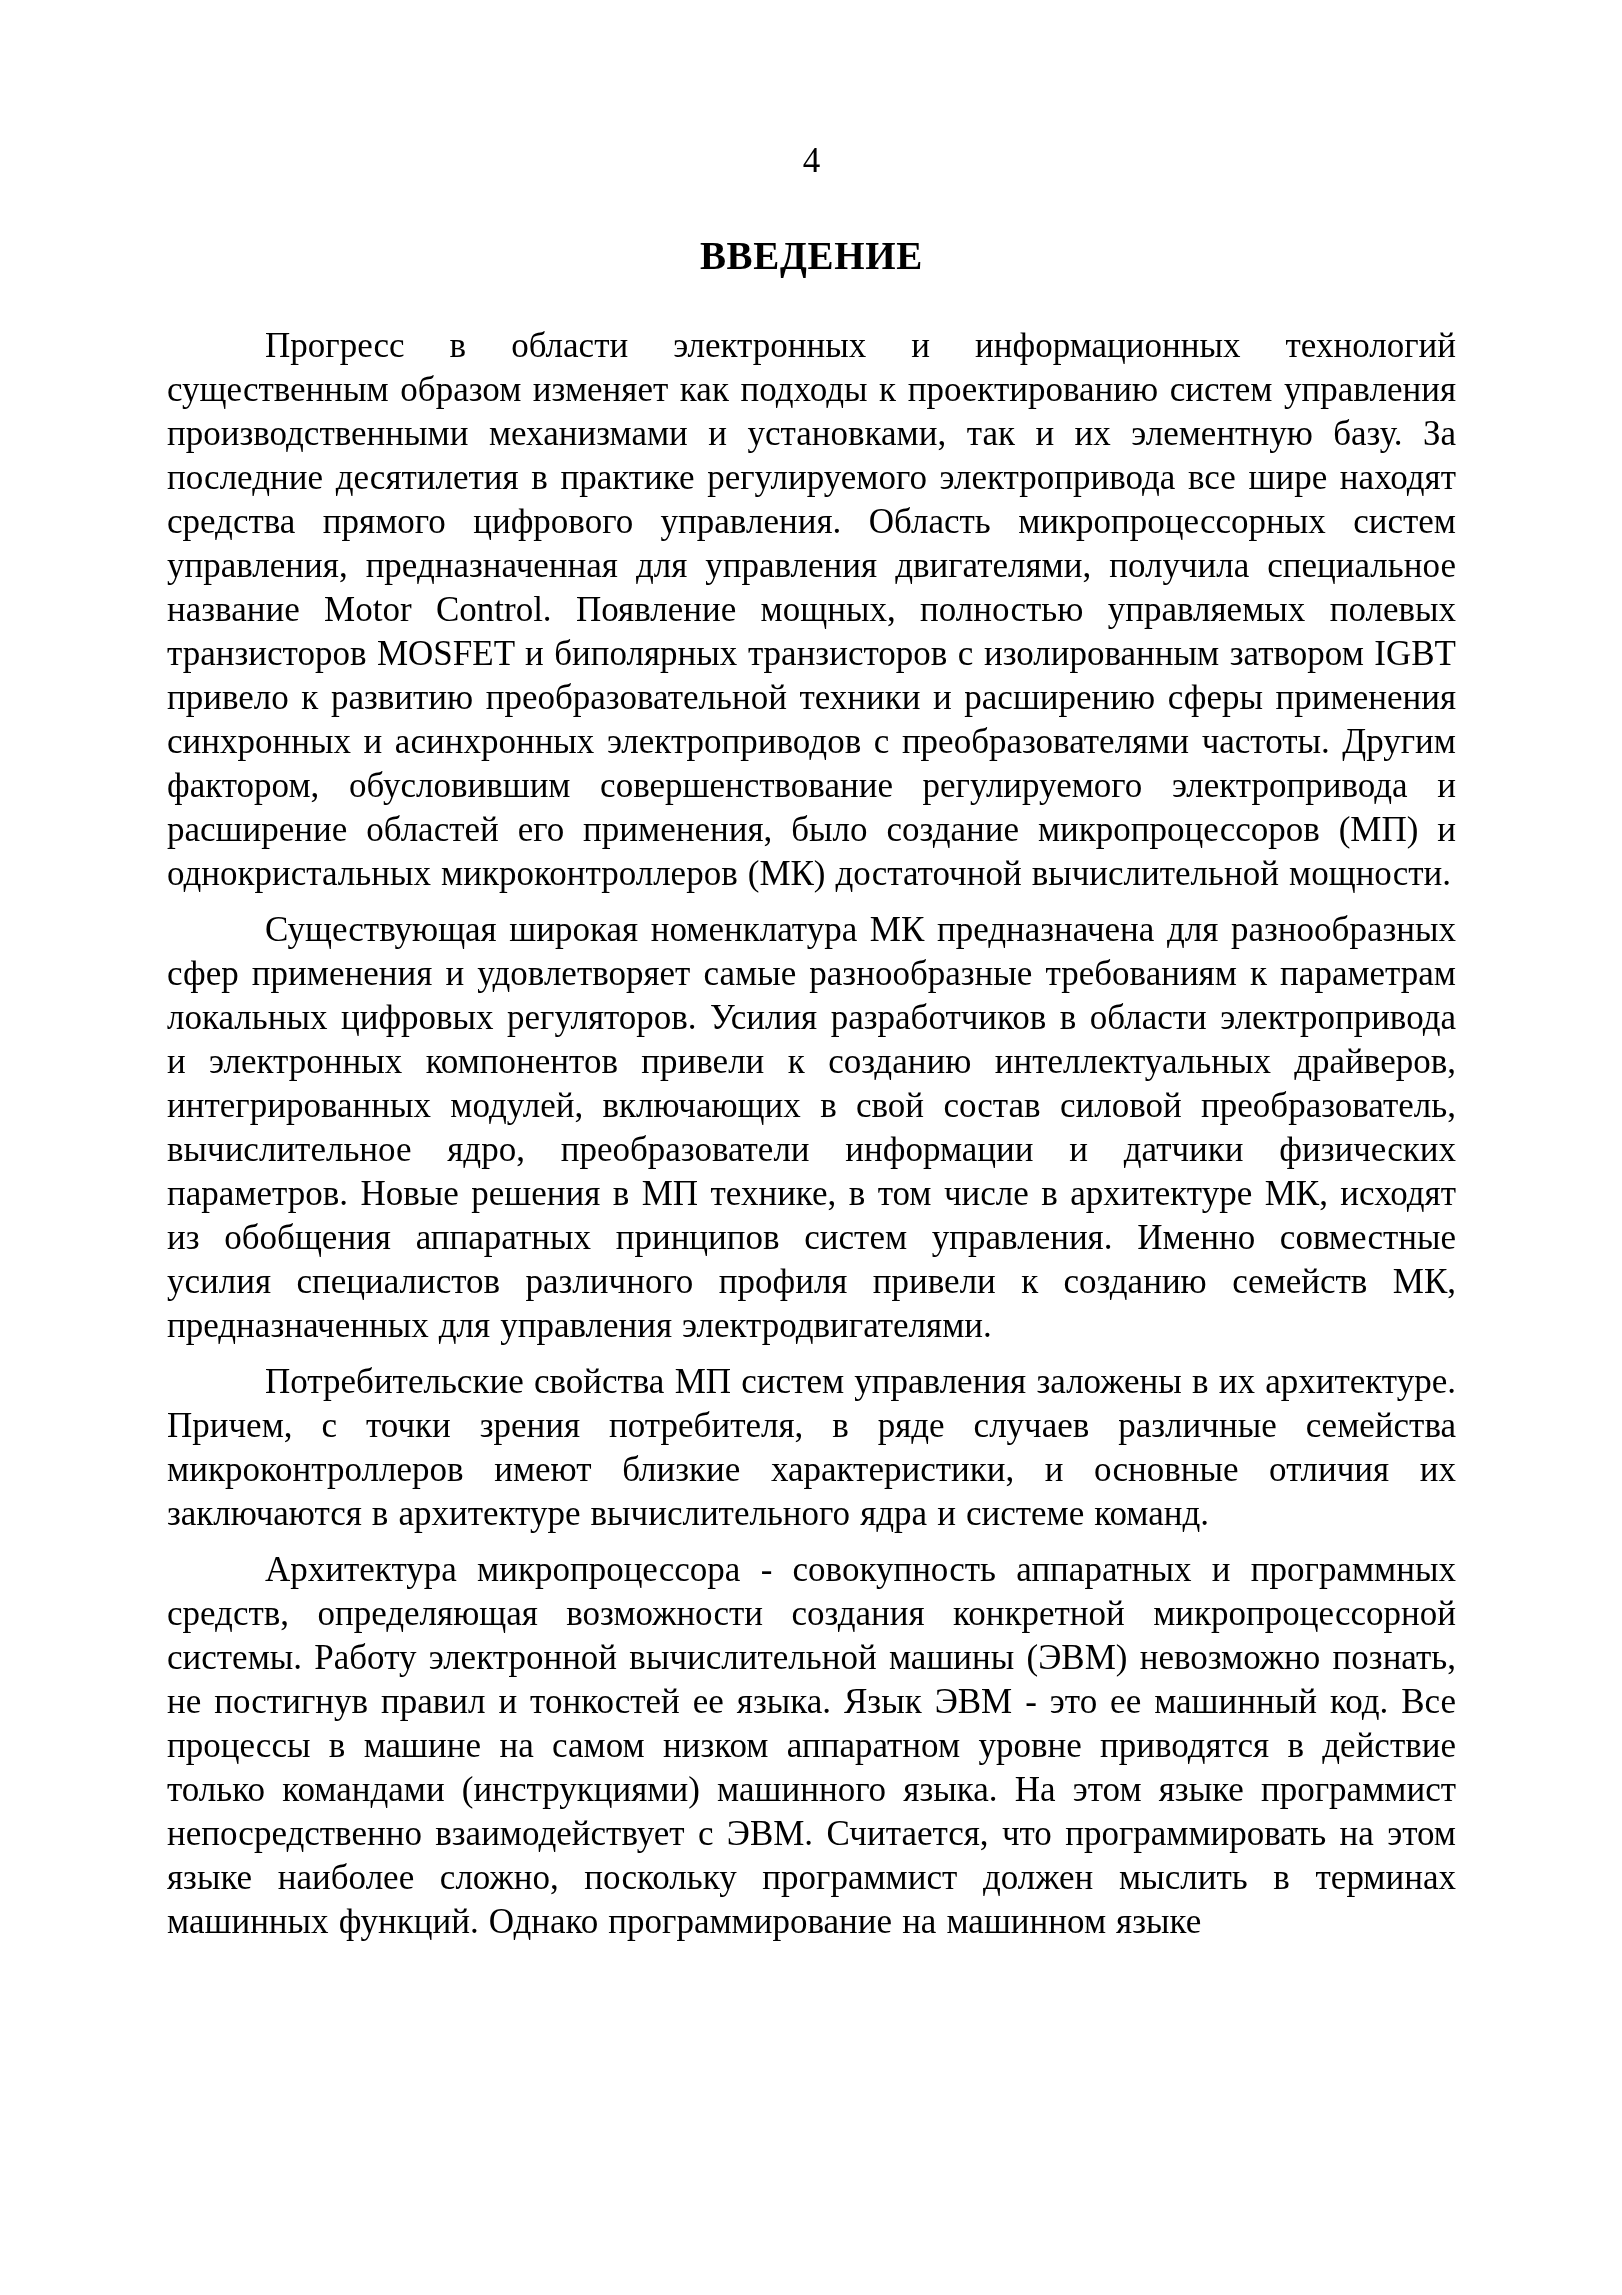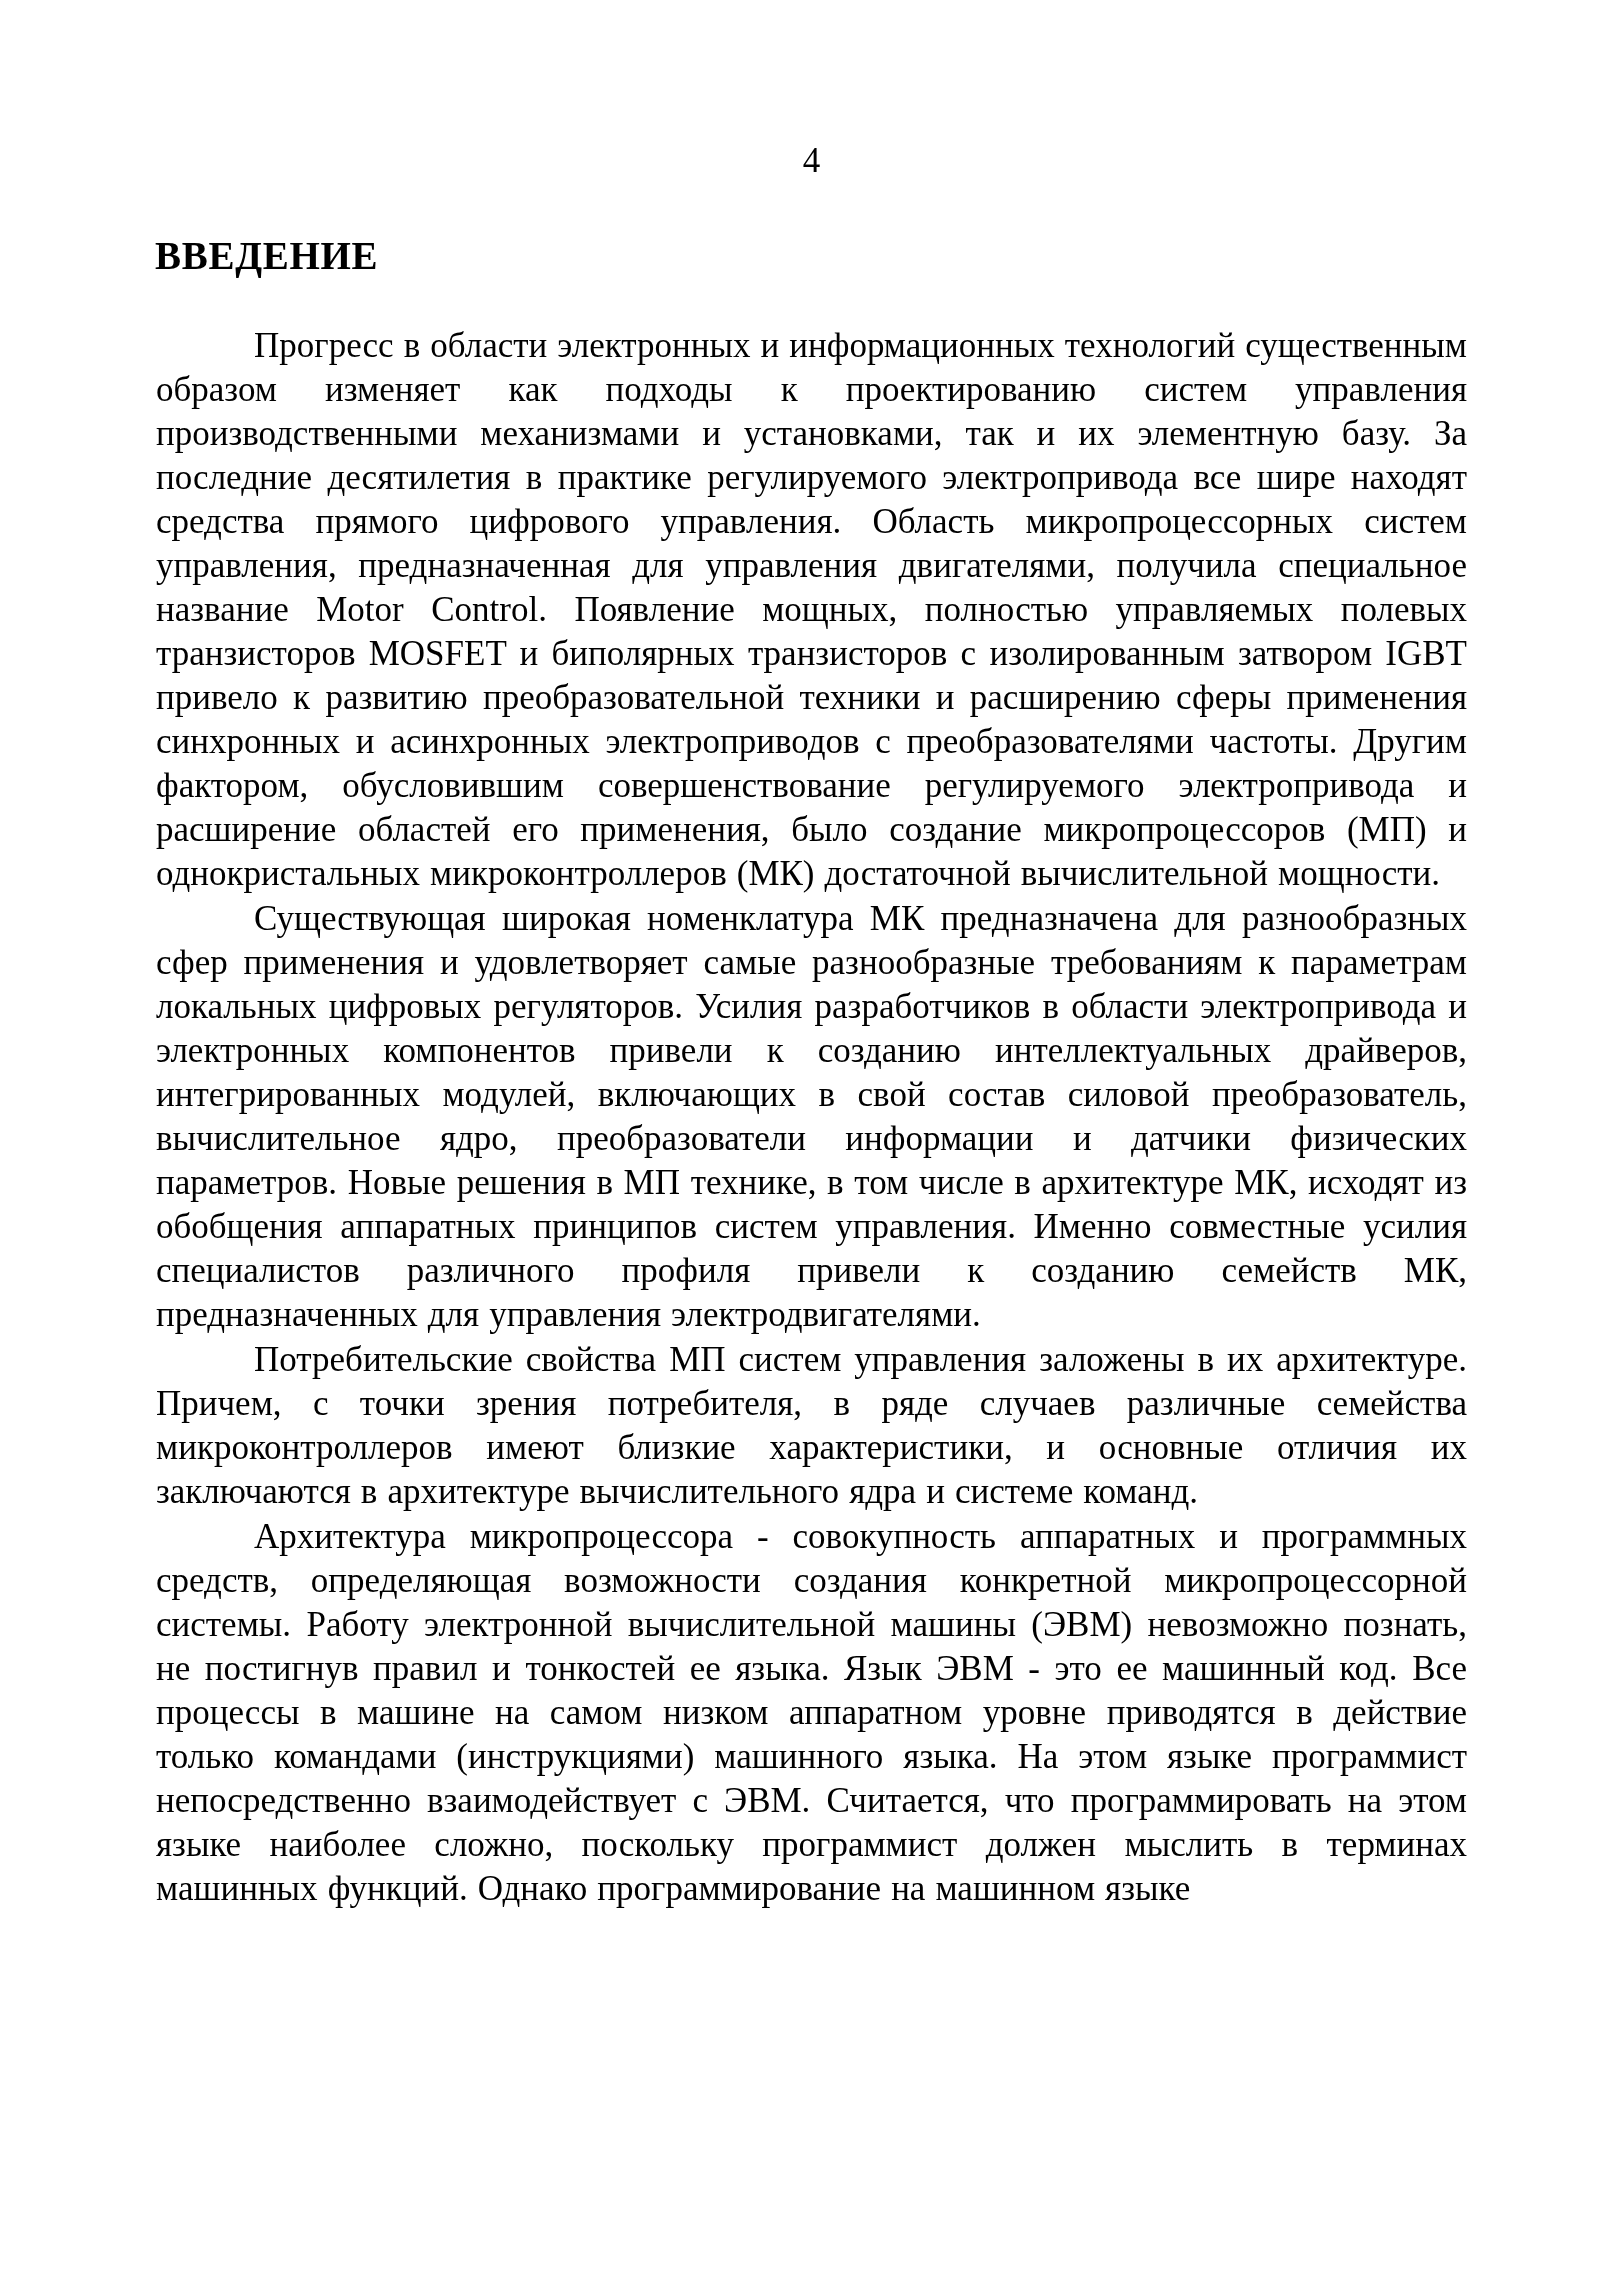--- a/index.html
+++ b/index.html
@@ -23,28 +23,28 @@
     margin-top: 139px;
     font-size: 35px;
     line-height: 44px;
     text-align: center;
   }
   .heading {
     margin-top: 51px;
     font-size: 39px;
     line-height: 44px;
     font-weight: bold;
-    text-align: left;
+    text-align: center;
     letter-spacing: 0.7px;
   }
   .body-text {
     margin-top: 46px;
   }
   .body-text p {
-    margin: 1px;
+    margin: 12px;
     font-size: 35px;
     line-height: 44px;
     text-align: justify;
     text-indent: 98px;
     word-spacing: 1.3px;
   }
 </style>
 </head>
 <body>
 

